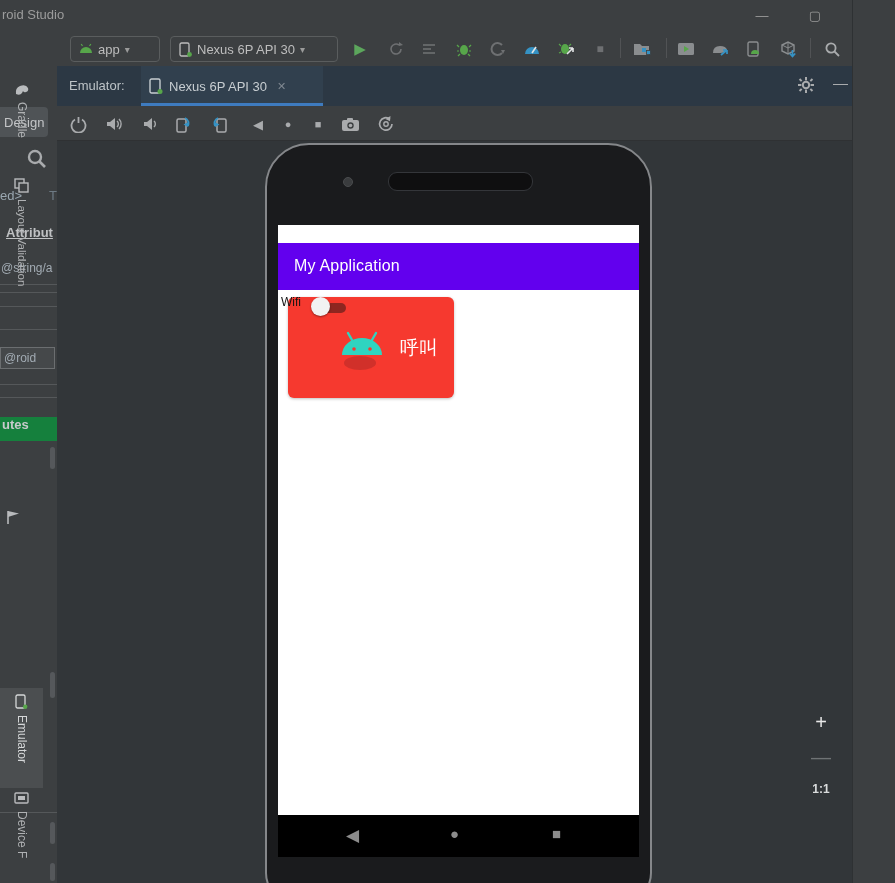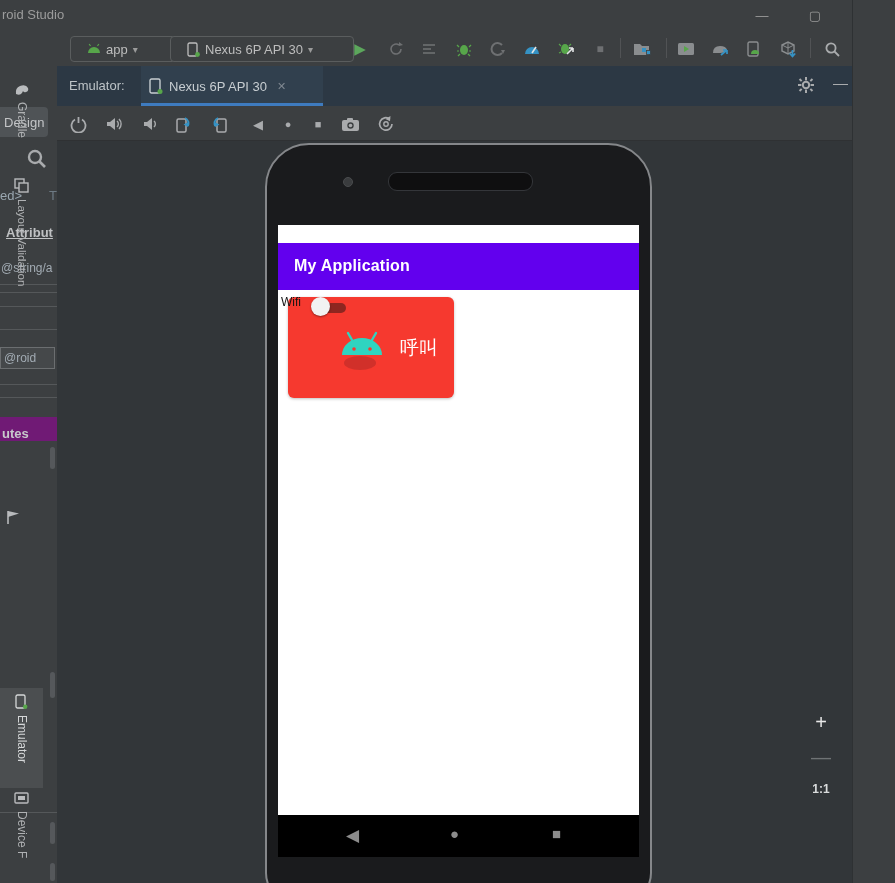--- a/index.html
+++ b/index.html
@@ -6,21 +6,21 @@
   #app{position:relative;width:895px;height:883px;background:#3c3f41;overflow:hidden;
        font-family:"Liberation Sans","DejaVu Sans",sans-serif;-webkit-font-smoothing:antialiased;}
   .abs{position:absolute;}
   svg{display:block;}
   
   .titlebar{left:0;top:0;width:895px;height:30px;background:#3c3f41;border-bottom:1px solid #323537;}
   .title-text{left:2px;top:7px;color:#9c9c9c;font-size:13px;}
   .winbtn{width:30px;height:22px;top:4px;color:#9b9b9b;font-size:13px;display:flex;align-items:center;justify-content:center;}
   
   .toolbar{left:0;top:30px;width:895px;height:36px;background:#3c3f41;border-bottom:1px solid #2e3133;}
-  .combo{position:absolute;top:36px;height:24px;border:1px solid #5a5d5e;border-radius:4px;display:flex;align-items:center;gap:5px;padding:0 16px;color:#bdbdbd;font-size:13px;background:#3c3f41;}
+  .combo{position:absolute;top:36px;height:24px;border:1px solid #5a5d5e;border-radius:4px;display:flex;align-items:center;gap:5px;padding:0 8px;color:#bdbdbd;font-size:13px;background:#3c3f41;}
   .dd{color:#9b9b9b;font-size:10px;}
   .tbtn{position:absolute;top:39px;width:20px;height:20px;display:flex;align-items:center;justify-content:center;}
   .tsep{position:absolute;top:38px;width:1px;height:20px;background:#515355;}
   
   .emu-panel{left:57px;top:66px;width:795px;height:817px;background:#323639;}
   .emu-header{left:0;top:0;width:795px;height:40px;background:#2c3844;}
   .emu-label{left:12px;top:12px;color:#bdc3c7;font-size:13px;}
   .emu-tab{left:84px;top:0;width:182px;height:40px;display:flex;align-items:center;gap:6px;padding:0 8px;box-sizing:border-box;background:#31404e;}
   .emu-tab-underline{left:84px;top:37px;width:182px;height:3px;background:#3e7bbf;}
   .emu-tab-text{color:#c7cdd1;font-size:13px;white-space:nowrap;}
@@ -37,21 +37,21 @@
   .vtab.active{background:#4b4e50;}
   
   .lsliver{left:0;top:66px;width:57px;height:817px;background:#3c3f41;border-right:1px solid #2e3133;}
   .hline{position:absolute;left:0;width:57px;height:1px;background:#55585a;}
   .nub{position:absolute;left:50px;width:5px;border-radius:3px;background:#55585b;}
   
   .phone-body{left:265px;top:143px;width:387px;height:760px;background:#1a1b1d;border:2px solid #85878a;border-radius:44px 44px 30px 30px;box-sizing:border-box;}
   .screen{left:278px;top:225px;width:361px;height:632px;background:#ffffff;overflow:hidden;}
   .statusbar{left:0;top:0;width:361px;height:18px;background:#3700b3;color:#fff;}
   .appbar{left:0;top:18px;width:361px;height:47px;background:#6200ee;}
-  .appbar-title{left:16px;top:14px;color:#ffffff;font-size:16px;font-weight:700;letter-spacing:.2px;}
+  .appbar-title{left:16px;top:14px;color:#ffffff;font-size:16px;font-weight:400;letter-spacing:.2px;}
   .navbar{left:0;top:590px;width:361px;height:42px;background:#000;}
   .navglyph{color:#8c8c8c;}
   .redbtn{left:10px;top:72px;width:166px;height:101px;background:#f6392f;border-radius:6px;box-shadow:0 1px 3px rgba(0,0,0,.25);}
   .callbtn-label{left:112px;top:38px;color:#ffffff;font-size:19px;font-weight:500;}
   .wifi-label{left:3px;top:70px;color:#141414;font-size:12px;}
   .sw-track{left:37px;top:78px;width:31px;height:10px;border-radius:5px;background:#8e2620;}
   .sw-thumb{left:33px;top:72px;width:19px;height:19px;border-radius:50%;background:#f2f2f2;box-shadow:0 1px 2px rgba(0,0,0,.4);}
 </style>
 </head>
 <body>
@@ -211,21 +211,21 @@
   <div class="abs" style="left:1px;top:261px;color:#a2abb3;font-size:12px;">@string/a</div>
   <div class="hline" style="top:284px;"></div>
   <div class="hline" style="top:292px;"></div>
   <div class="hline" style="top:306px;"></div>
   <div class="hline" style="top:329px;"></div>
   <div class="abs" style="left:0;top:347px;width:55px;height:22px;background:#45484a;border:1px solid #6b6e70;box-sizing:border-box;display:flex;align-items:center;">
     <span style="color:#a2abb3;font-size:12px;padding-left:3px;">@roid</span>
   </div>
   <div class="hline" style="top:384px;"></div>
   <div class="hline" style="top:397px;"></div>
-  <div class="abs" style="left:0;top:417px;width:57px;height:24px;background:#701a75;display:flex;align-items:flex-end;">
+  <div class="abs" style="left:0;top:417px;width:57px;height:24px;background:#15803d;display:flex;align-items:flex-start;">
     <span style="color:#c7c9cb;font-size:13px;font-weight:bold;padding-left:2px;">utes</span>
   </div>
   <div class="nub" style="top:447px;height:22px;"></div>
   <div class="abs" style="left:6px;top:509px;">
     <svg width="16" height="16" viewBox="0 0 16 16">
         <path d="M2 2 L2 15" stroke="#b8babc" stroke-width="1.6"></path>
         <path d="M2 2 L13 4.5 L2 8 Z" fill="#b8babc"></path>
       </svg>
   </div>
   <div class="nub" style="top:672px;height:26px;"></div>

